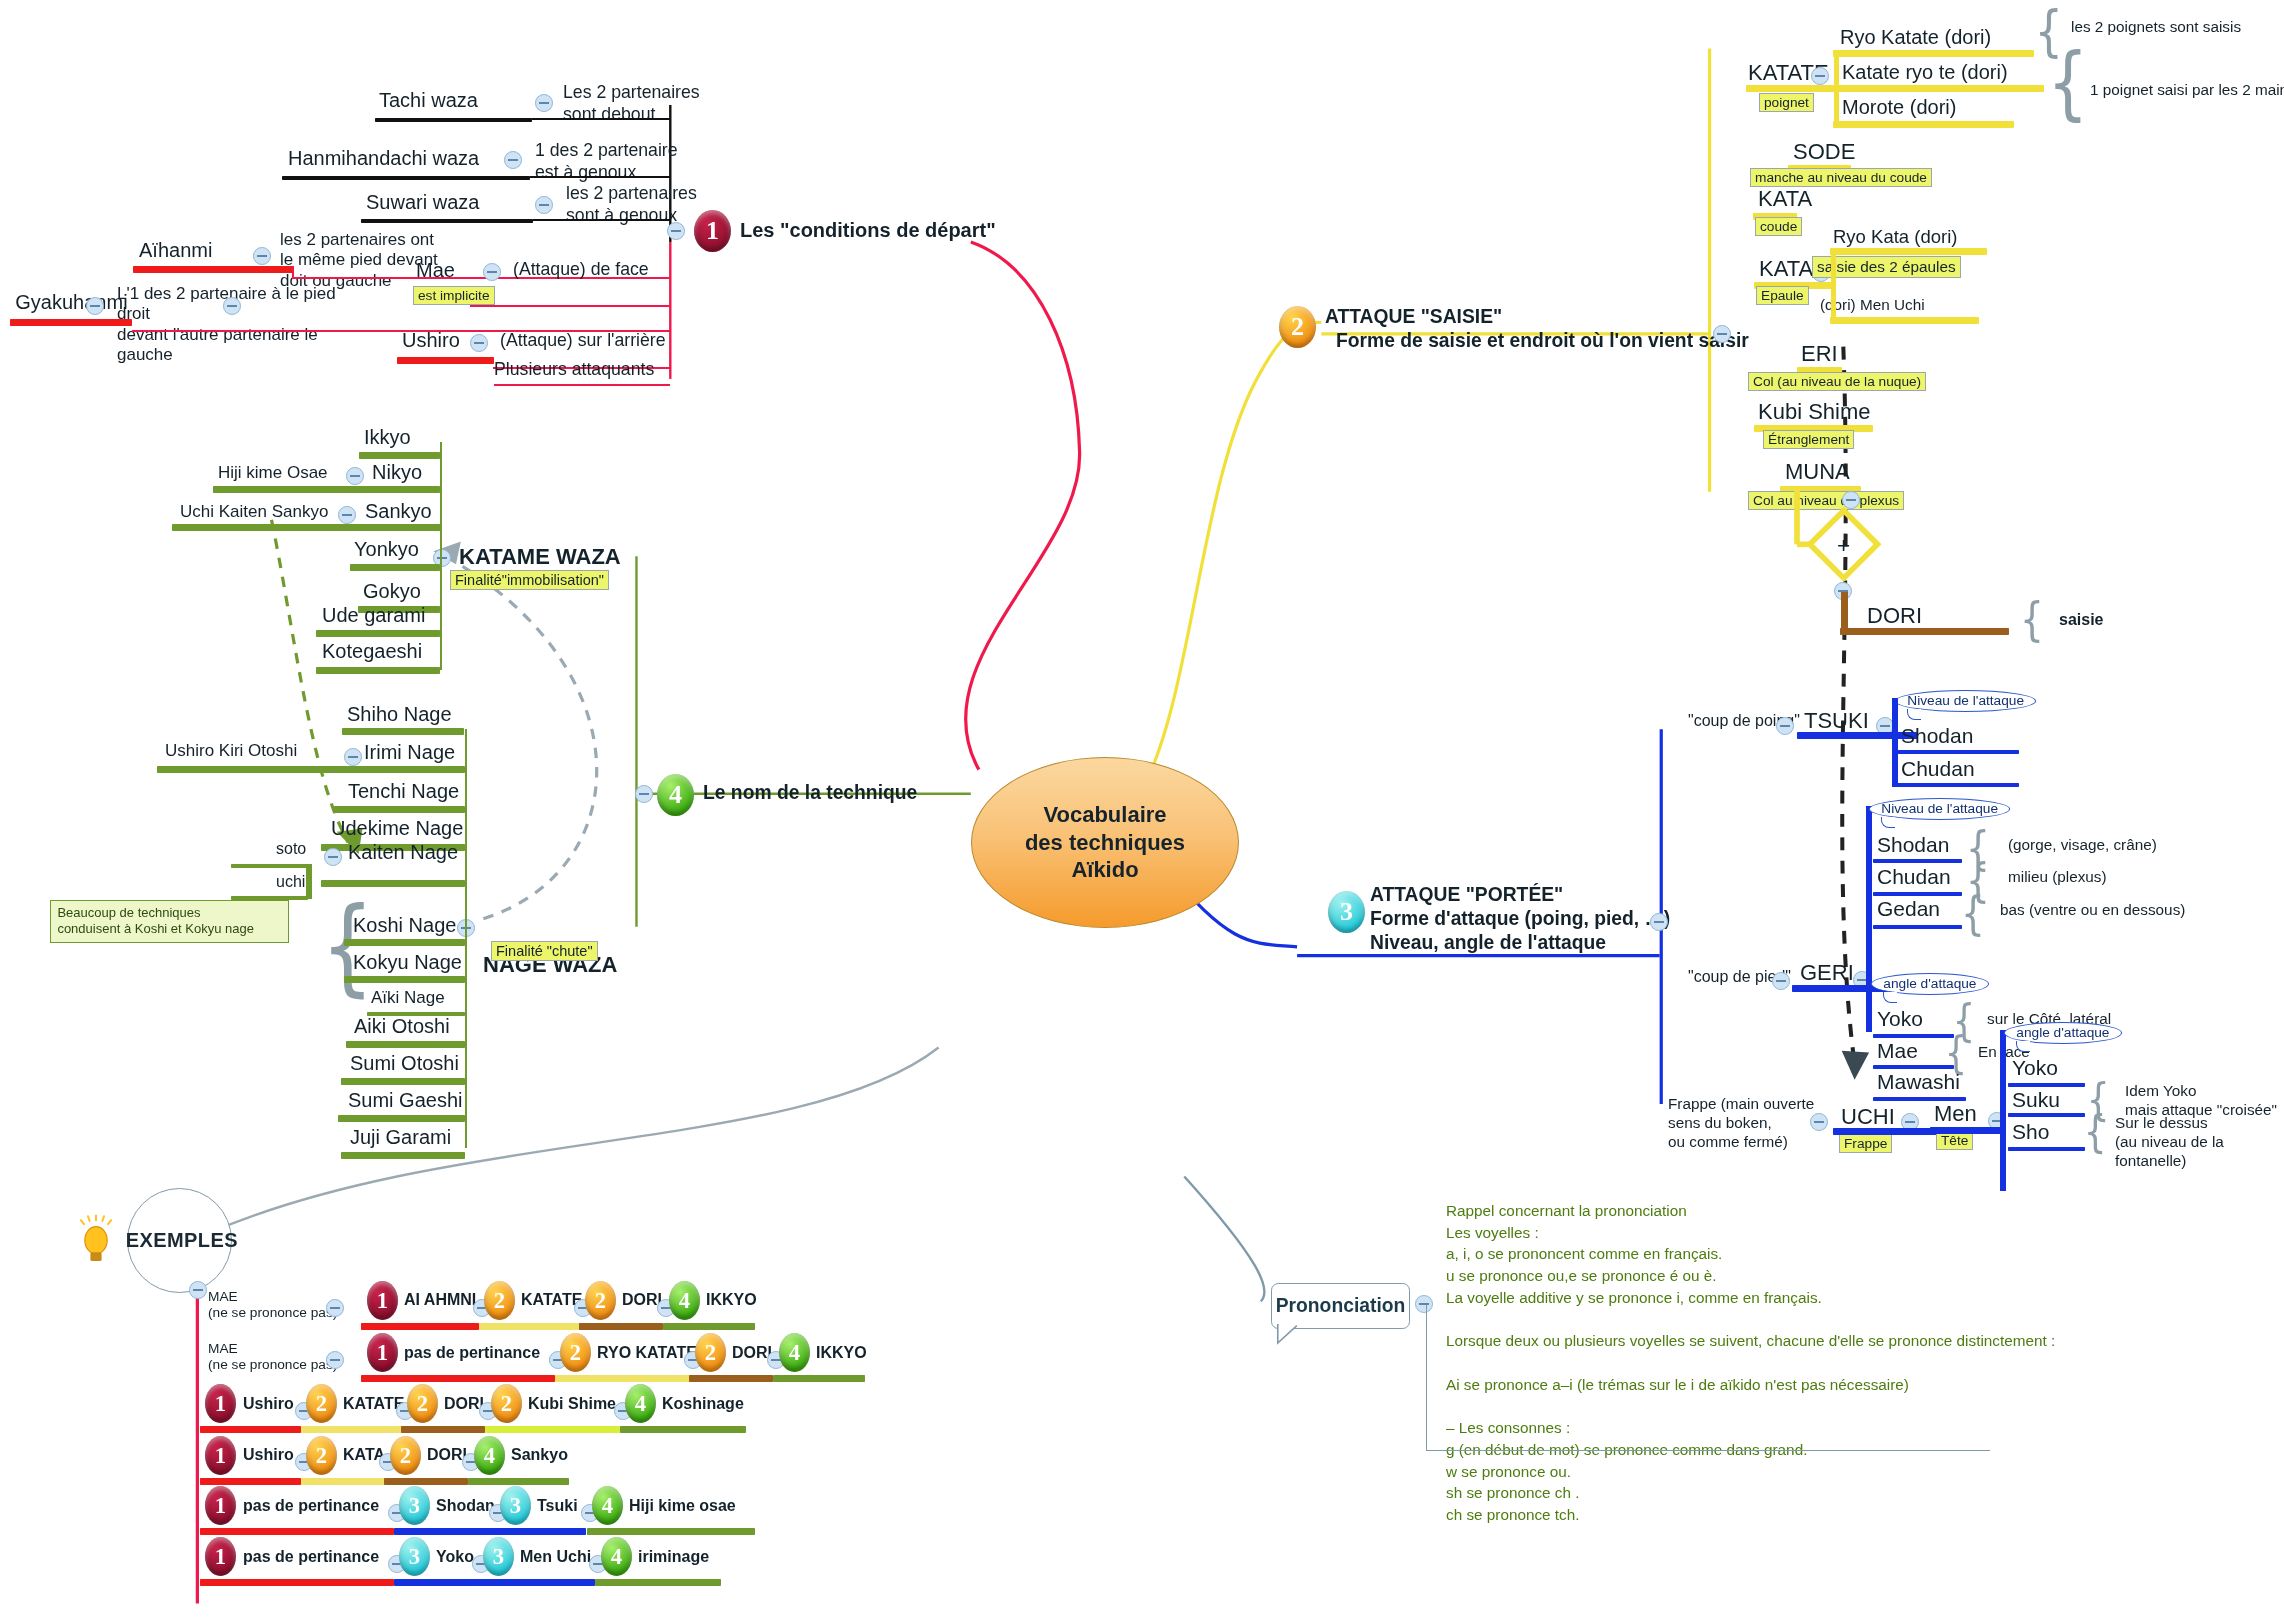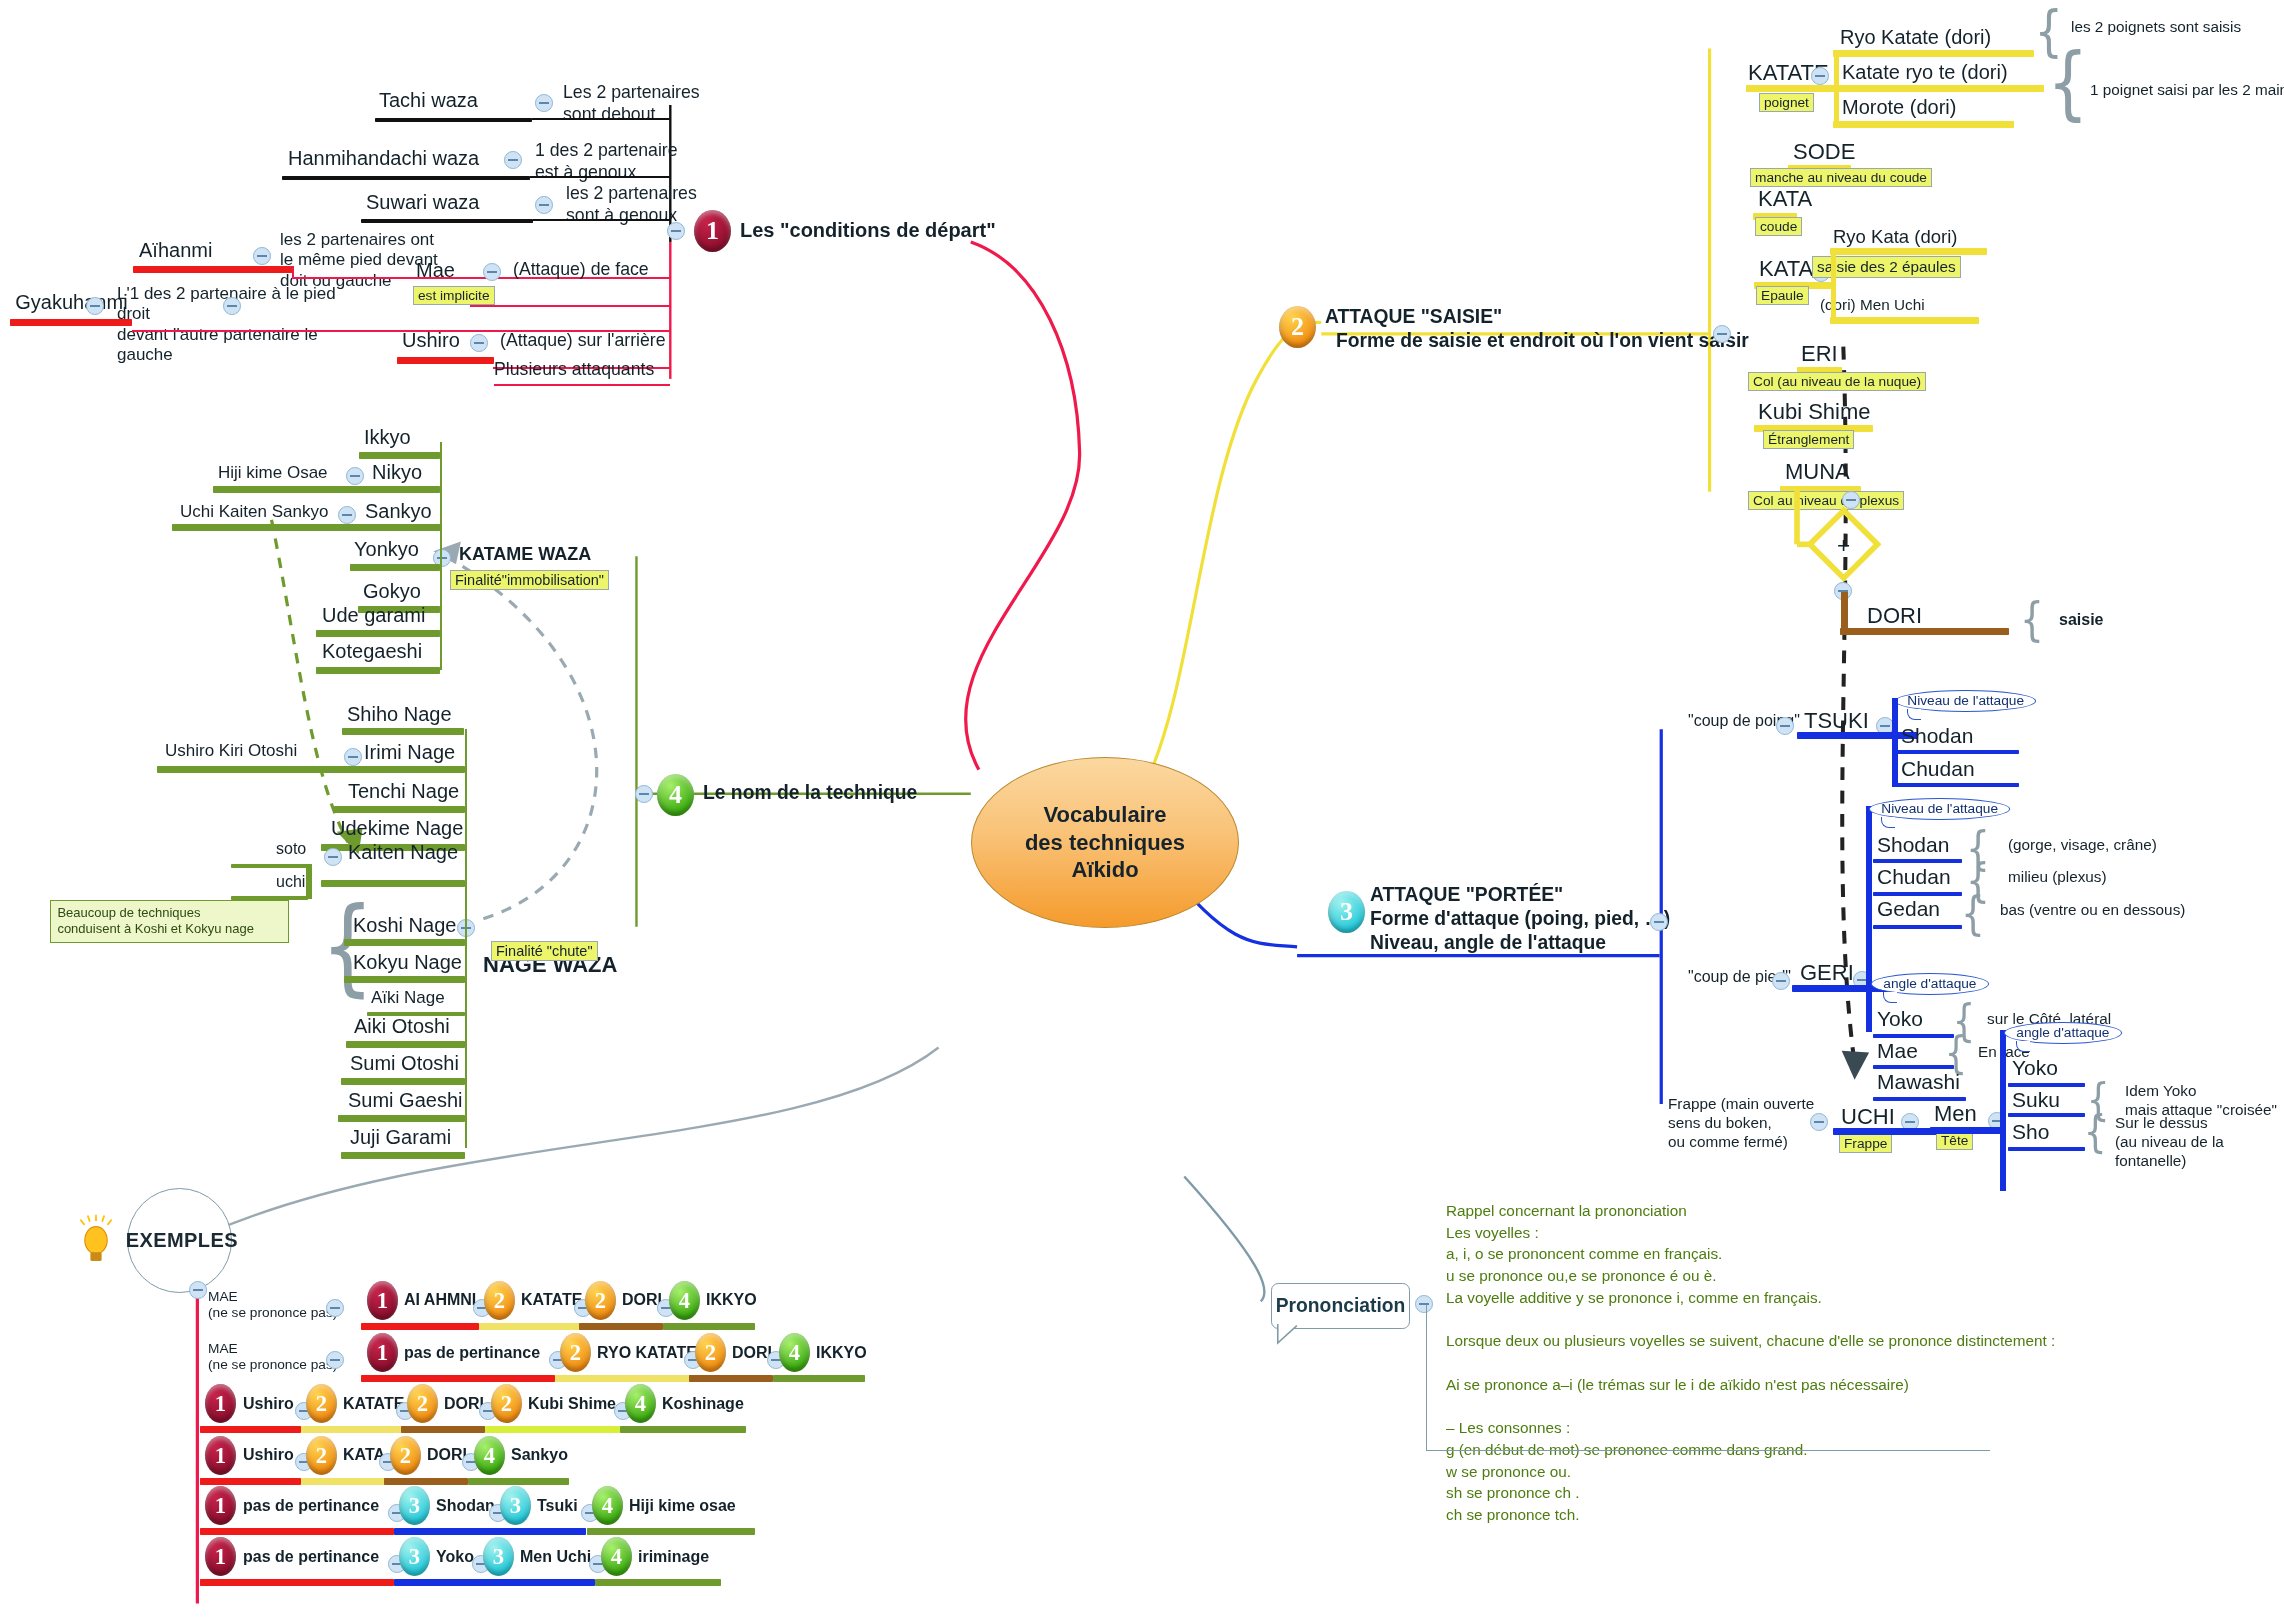--- a/index.html
+++ b/index.html
@@ -299,21 +299,21 @@
 <div class="lbl" style="left:2012px;top:1120px;font-size:21px;">Sho</div>
 <div class="bar thin" style="left:2008px;top:1147px;width:77px;background:#1430e0;"></div>
 <div class="brace" style="left:2081px;top:1105px;font-size:45px;">{</div>
 <div class="lbl ml" style="left:2115px;top:1113px;width:173px;font-size:15.3px;line-height:1.25;white-space:pre-line;">Sur le dessus
 (au niveau de la fontanelle)</div>
 
 <div class="knob" style="left:635px;top:785px;"></div>
 <div class="med m4" style="left:657px;top:774px;width:37px;height:42px;font-size:26px;">4</div>
 <div class="lbl" style="left:703px;top:782px;font-size:19.3px;font-weight:bold;">Le nom de la technique</div>
 
-<div class="lbl" style="left:459px;top:544px;font-size:18px;font-weight:bold;">KATAME WAZA</div>
+<div class="lbl" style="left:459px;top:544px;font-size:22px;font-weight:bold;">KATAME WAZA</div>
 <div class="chip" style="left:450px;top:570px;font-size:14.5px;">Finalité"immobilisation"</div>
 <div class="knob" style="left:433px;top:549px;"></div>
 <div class="vline" style="left:440px;top:442px;height:228px;border-left:2.4px solid #6f9b2e;"></div>
 
 <div class="lbl" style="left:364px;top:426px;font-size:20px;">Ikkyo</div>
 <div class="bar" style="left:359px;top:452px;width:81px;background:#6f9b2e;"></div>
 <div class="lbl" style="left:218px;top:463px;font-size:17px;">Hiji kime Osae</div>
 <div class="knob" style="left:346px;top:467px;"></div>
 <div class="lbl" style="left:372px;top:461px;font-size:20px;">Nikyo</div>
 <div class="bar" style="left:213px;top:486px;width:227px;background:#6f9b2e;"></div>

